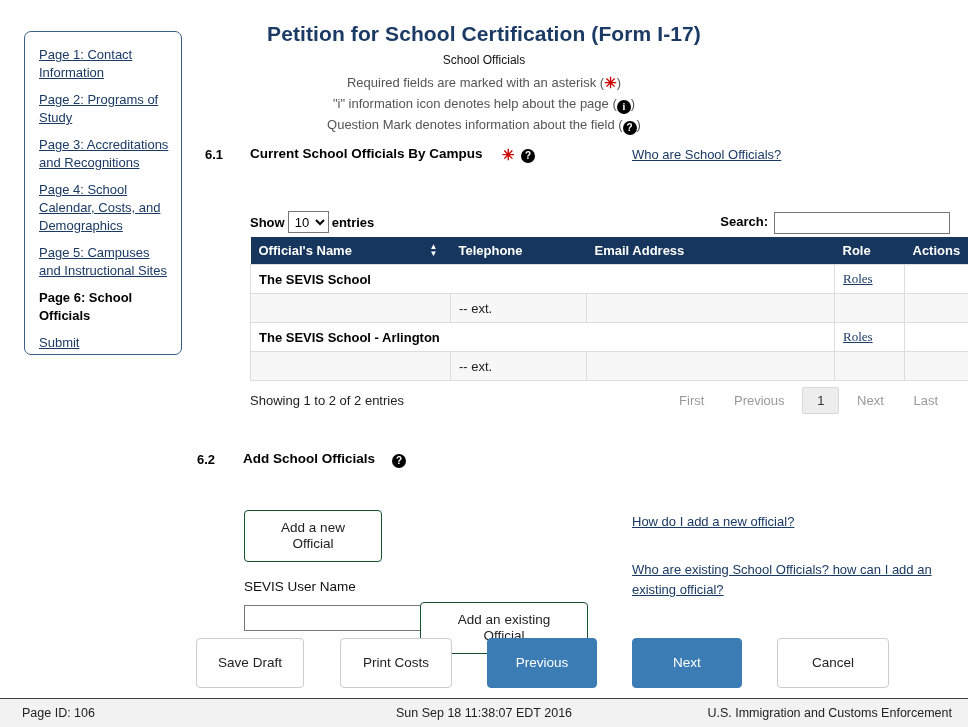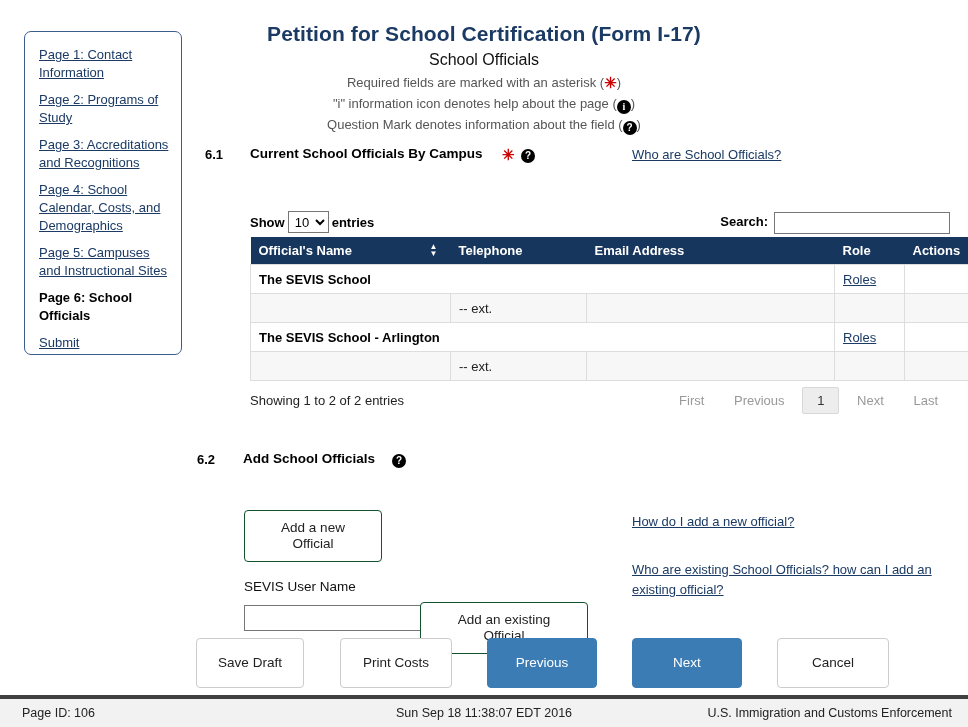--- a/index.html
+++ b/index.html
@@ -25,21 +25,21 @@
   }
   .form-title {
     font-size: 21px;
     font-weight: bold;
     color: #1b3a64;
     letter-spacing: 0.1px;
     margin: 0;
     line-height: 28px;
   }
   .page-subtitle {
-    font-size: 16px;
+    font-size: 12px;
     color: #111111;
     margin: 0;
     line-height: 24px;
     font-weight: normal;
   }
   .legend-line {
     font-size: 13px;
     color: #555555;
     line-height: 21px;
     white-space: nowrap;
@@ -201,20 +201,21 @@
   }
   tr.data-row td {
     background: #f7f7f7;
     color: #222222;
   }
   .roles-link {
     color: #1b3a64;
     text-decoration: underline;
     cursor: pointer;
     font-weight: normal;
+    font-family: Liberation Serif, serif;
   }
 
   .dt-footer {
     position: relative;
     height: 34px;
     margin-top: 8px;
   }
   .dt-info {
     position: absolute;
     left: 250px;
@@ -305,21 +306,21 @@
   }
 
   
   .footer-bar {
     position: absolute;
     left: 0;
     bottom: 0;
     width: 968px;
     height: 28px;
     background: #f2f2f2;
-    border-top: 4px solid #404040;
+    border-top: 1px solid #404040;
   }
   .footer-bar .fi {
     position: absolute;
     top: 7px;
     font-size: 12.5px;
     color: #222222;
     white-space: nowrap;
   }
   .footer-left { left: 22px; }
   .footer-center { left: 50%; transform: translateX(-50%); }

